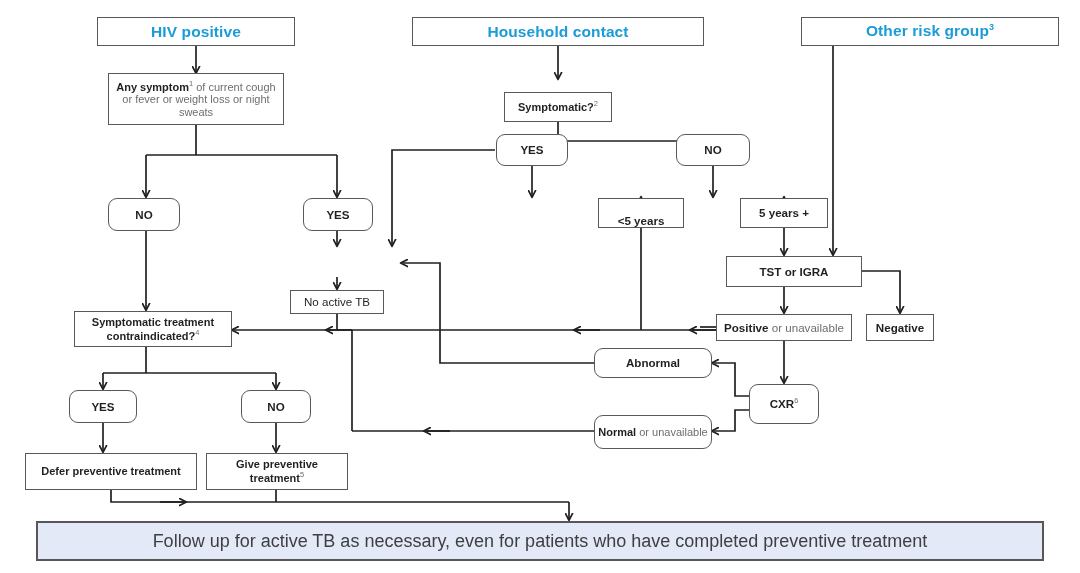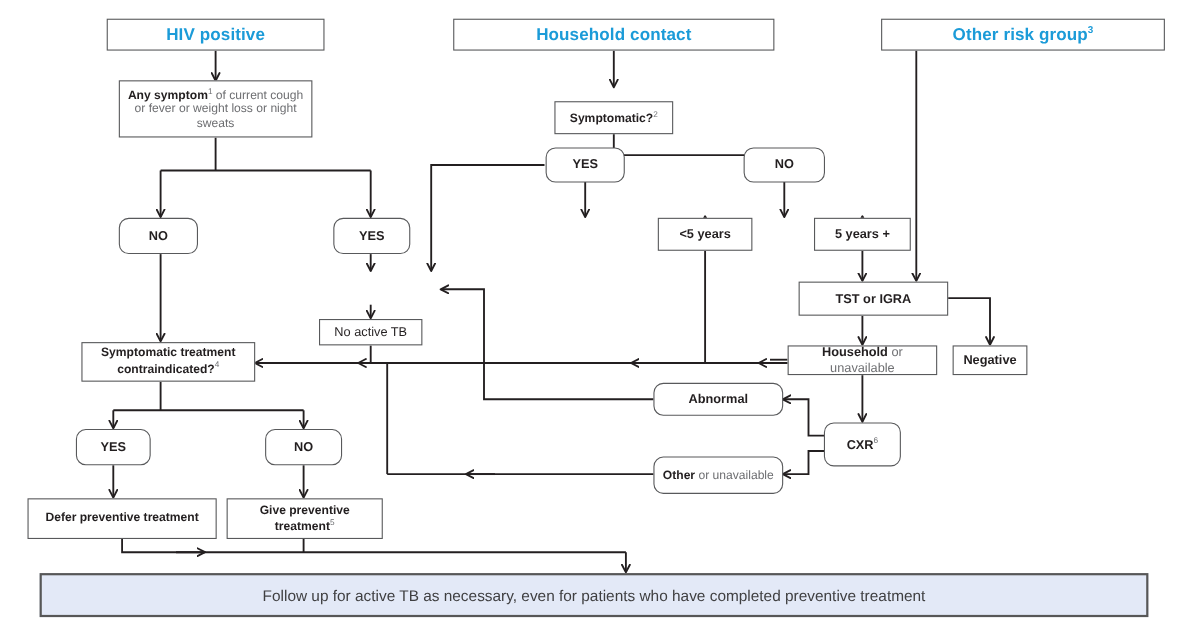--- a/index.html
+++ b/index.html
@@ -16,21 +16,21 @@
   .t12{font-size:11.6px;}
   .t11{font-size:11px;}
   .b{font-weight:bold;}
   .gray{color:#6d6e71;}
   .sup{font-size:7.5px;vertical-align:super;color:#6d6e71;font-weight:normal;}
   .supb{font-size:9px;vertical-align:super;}
   .pad{padding:2px 6px;}
 
   #banner{position:absolute;box-sizing:border-box;background:#e3e9f7;
           border:2px solid #575757;display:flex;align-items:center;justify-content:center;
-          color:#3f3f41;font-size:14px;}
+          color:#3f3f41;font-size:18px;}
 </style>
 </head>
 <body>
 
 <div id="stage">
 
   <svg id="wires" viewBox="0 0 1080 573">
     <defs>
       <marker id="ar" markerWidth="9" markerHeight="9" refX="7.2" refY="4.5" orient="auto" markerUnits="userSpaceOnUse">
         <path d="M0.6,0.9 L7.6,4.5 L0.6,8.1" fill="none" stroke="#231f20" stroke-width="1.7" stroke-linecap="round" stroke-linejoin="round"></path>
@@ -140,59 +140,59 @@
   </div>
 
   <div class="node rounded" style="left:496px;top:134px;width:72px;height:32px;">
     <span class="t12 b">YES</span>
   </div>
 
   <div class="node rounded" style="left:676px;top:134px;width:74px;height:32px;">
     <span class="t12 b">NO</span>
   </div>
 
-  <div class="node" style="left:598px;top:198px;width:86px;height:30px;">
+  <div class="node" style="left:598px;top:198px;width:86px;height:30px;align-items:flex-end;">
     <span class="t12 b">&lt;5 years</span>
   </div>
 
   <div class="node" style="left:740px;top:198px;width:88px;height:30px;">
     <span class="t12 b">5 years +</span>
   </div>
 
   <div class="node" style="left:726px;top:256px;width:136px;height:31px;">
     <span class="t12 b">TST or IGRA</span>
   </div>
 
 
   <div class="node" style="left:290px;top:290px;width:94px;height:24px;">
     <span class="t12">No active TB</span>
   </div>
 
   <div class="node" style="left:716px;top:314px;width:136px;height:27px;">
-    <span class="t12 gray"><span class="b" style="color:#231f20">Household</span><span> or unavailable</span></span>
+    <span class="t12 gray"><span class="b" style="color:#231f20">Positive</span><span> or unavailable</span></span>
   </div>
 
   <div class="node" style="left:866px;top:314px;width:68px;height:27px;">
     <span class="t12 b">Negative</span>
   </div>
 
   <div class="node pad" style="left:74px;top:311px;width:158px;height:36px;">
     <span class="t11 b"><span>Symptomatic treatment contraindicated?</span><span class="sup">4</span></span>
   </div>
 
   <div class="node rounded" style="left:594px;top:348px;width:118px;height:30px;">
     <span class="t12 b">Abnormal</span>
   </div>
 
   <div class="node rounded" style="left:749px;top:384px;width:70px;height:40px;">
     <span class="t12 b"><span>CXR</span><span class="sup">6</span></span>
   </div>
 
   <div class="node rounded" style="left:594px;top:415px;width:118px;height:34px;">
-    <span class="t11 gray"><span class="b" style="color:#231f20">Other</span><span> or unavailable</span></span>
+    <span class="t11 gray"><span class="b" style="color:#231f20">Normal</span><span> or unavailable</span></span>
   </div>
 
   <div class="node rounded" style="left:69px;top:390px;width:68px;height:33px;">
     <span class="t12 b">YES</span>
   </div>
 
   <div class="node rounded" style="left:241px;top:390px;width:70px;height:33px;">
     <span class="t12 b">NO</span>
   </div>
 

